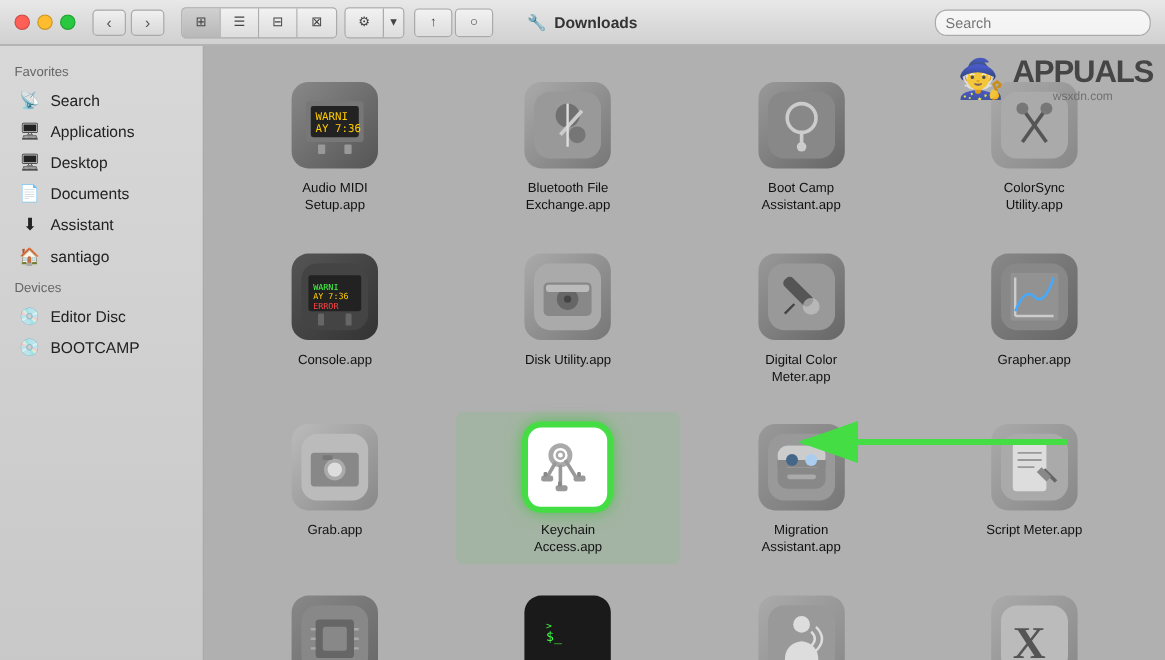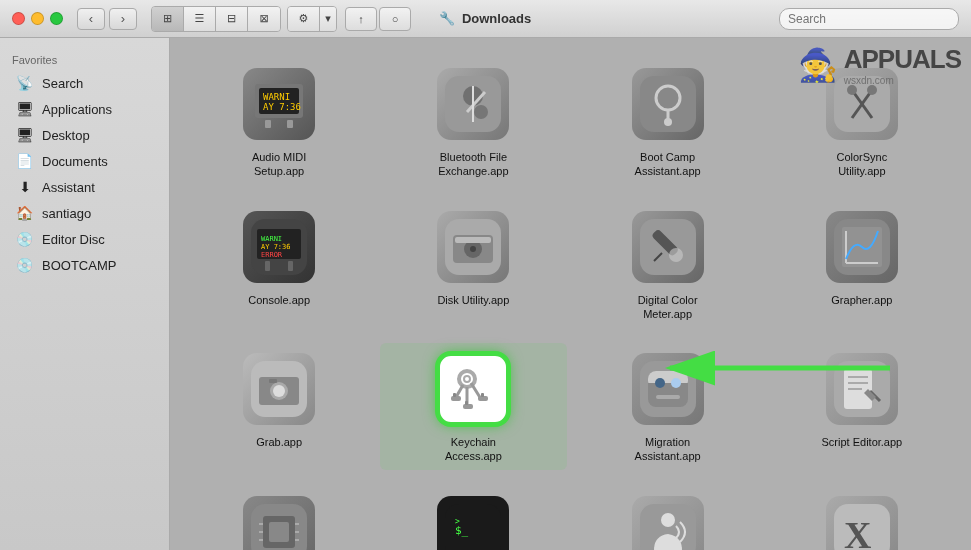--- a/index.html
+++ b/index.html
@@ -297,38 +297,39 @@
     </div>
     <div class="sidebar-item">
       <div class="sidebar-icon">⬇</div>
       <span>Assistant</span>
     </div>
     <div class="sidebar-item">
       <div class="sidebar-icon">🏠</div>
       <span>santiago</span>
     </div>
 
+    <div class="sidebar-section-title">Devices</div>
 
     <div class="sidebar-item">
       <div class="sidebar-icon">💿</div>
       <span>Editor Disc</span>
     </div>
     <div class="sidebar-item">
       <div class="sidebar-icon">💿</div>
       <span>BOOTCAMP</span>
     </div>
   </div>
 
   <div class="content">
 
     <div class="watermark" style="position:absolute;top:6px;right:10px;z-index:10;display:flex;align-items:center;gap:6px;">
       <div style="font-size:32px;">🧙</div>
       <div>
         <div style="font-size:26px;font-weight:900;color:#333;letter-spacing:-1px;text-align:right;">APPUALS</div>
-        <div style="font-size:10px;color:#666;text-align:left;">wsxdn.com</div>
+        <div style="font-size:10px;color:#666;text-align:center;">wsxdn.com</div>
       </div>
     </div>
 
     <div class="file-grid" style="padding-top:4px;">
 
       <div class="file-item">
         <div class="file-icon-wrap">
           <div class="app-icon icon-midi">
             <svg width="56" height="56" viewBox="0 0 56 56">
               <rect x="4" y="8" width="48" height="34" rx="3" fill="#777"></rect>
@@ -521,21 +522,21 @@
 
               <rect x="10" y="8" width="28" height="40" rx="3" fill="#ddd"></rect>
               <line x1="14" y1="16" x2="34" y2="16" stroke="#999" stroke-width="1.5"></line>
               <line x1="14" y1="22" x2="34" y2="22" stroke="#999" stroke-width="1.5"></line>
               <line x1="14" y1="28" x2="28" y2="28" stroke="#999" stroke-width="1.5"></line>
               <line x1="36" y1="30" x2="46" y2="40" stroke="#666" stroke-width="3"></line>
               <polygon points="34,28 42,36 38,40 30,32" fill="#888"></polygon>
             </svg>
           </div>
         </div>
-        <div class="file-label">Script Editor.app</div>
+        <div class="file-label">Script Meter.app</div>
       </div>
 
       <div class="file-item">
         <div class="file-icon-wrap">
           <div class="app-icon icon-sysinfo">
             <svg width="56" height="56" viewBox="0 0 56 56">
               <rect width="56" height="56" rx="14" fill="#888"></rect>
 
               <rect x="12" y="12" width="32" height="32" rx="3" fill="#666"></rect>
               <rect x="18" y="18" width="20" height="20" rx="2" fill="#888"></rect>

